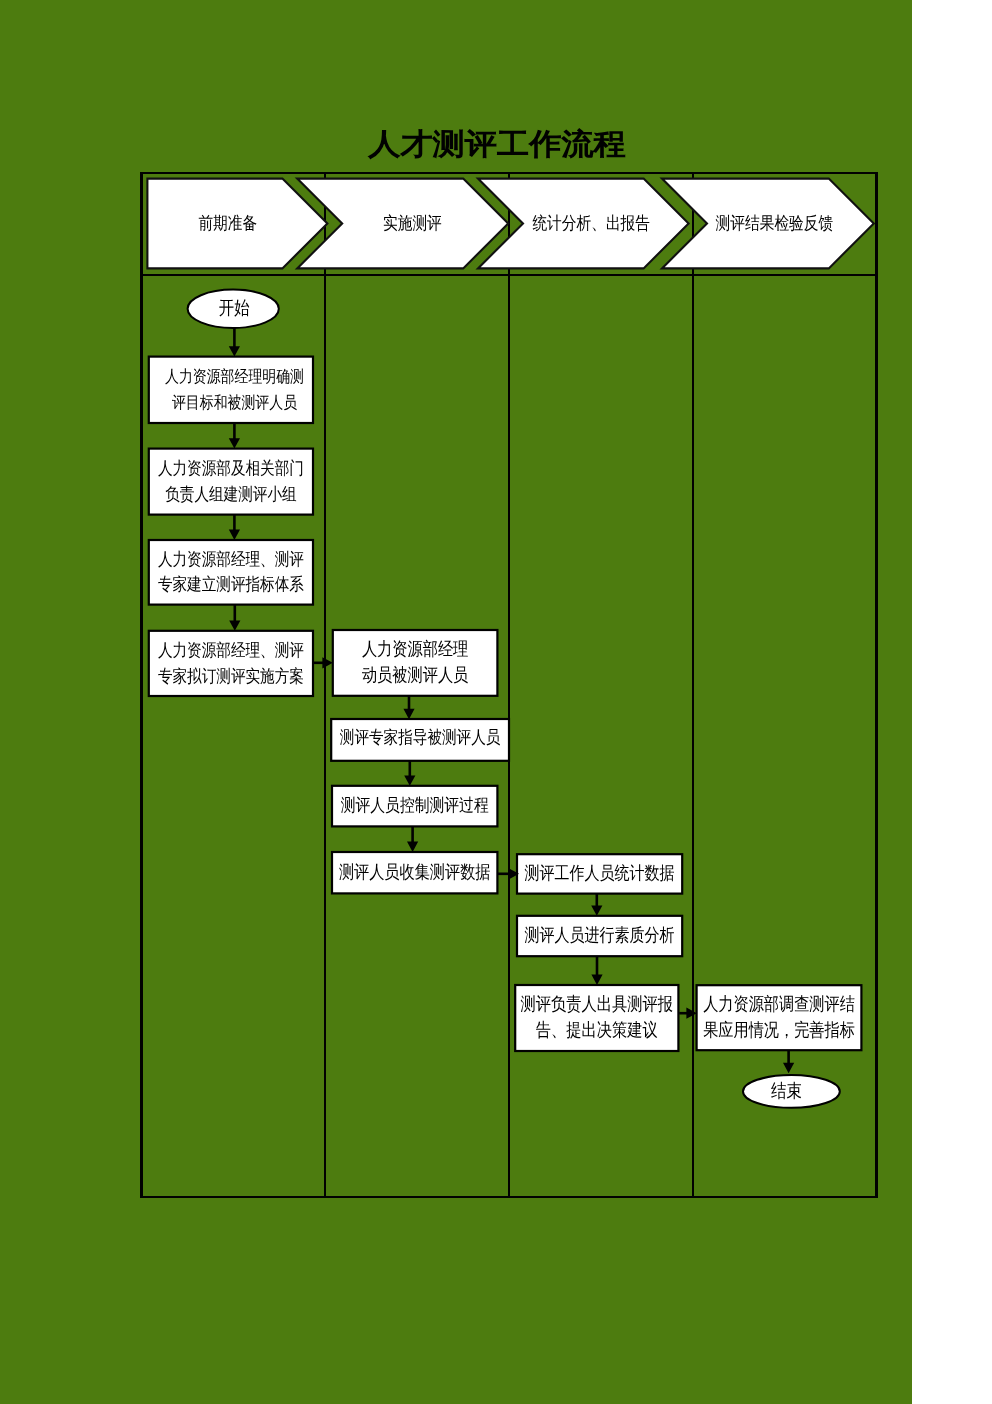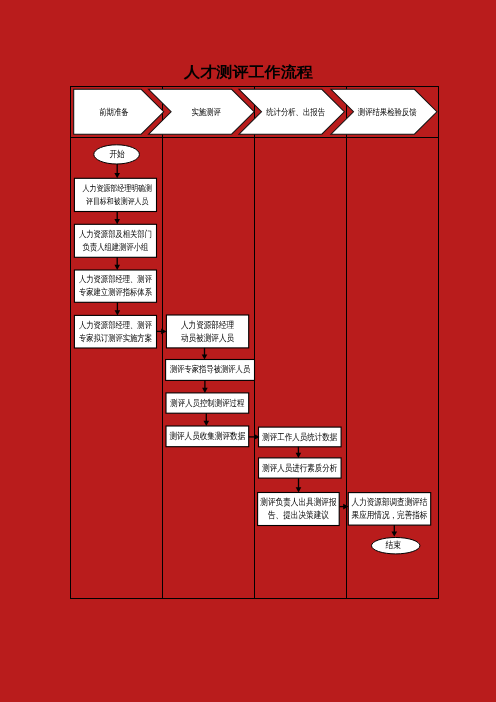--- a/index.html
+++ b/index.html
@@ -1,20 +1,20 @@
 <!DOCTYPE html>
 <html><head>
 <meta charset="utf-8">
 <title>flow</title>
 <style>
   html,body{margin:0;padding:0;background:#ffffff;}
   body{width:496px;height:702px;overflow:hidden;
        font-family:"Liberation Serif", serif;
        -webkit-font-smoothing:antialiased;text-rendering:geometricPrecision;}
-  #page{position:relative;opacity:0.9999;will-change:transform;width:496px;height:702px;background:#b91c1c;}
+  #page{position:relative;opacity:0.9999;will-change:transform;width:456px;height:702px;background:#4d7c0f;}
   .doc-title{font-weight:bold;}
   #canvas{position:absolute;left:0;top:0;width:496px;height:702px;}
   .frame{fill:none;stroke:#000;stroke-width:1.2;shape-rendering:crispEdges;}
   .divider{stroke:#000;stroke-width:1;fill:none;shape-rendering:crispEdges;}
   .chev{fill:#ffffff;stroke:#111;stroke-width:1.05;}
   .nodebox{fill:#ffffff;stroke:#000;stroke-width:1.1;}
   .oval{fill:#ffffff;stroke:#000;stroke-width:1;}
   .conn{stroke:#000;stroke-width:1.3;fill:none;}
   .ahead{fill:#000;stroke:none;}
   text{fill:#000;font-family:"Liberation Serif",serif;}

